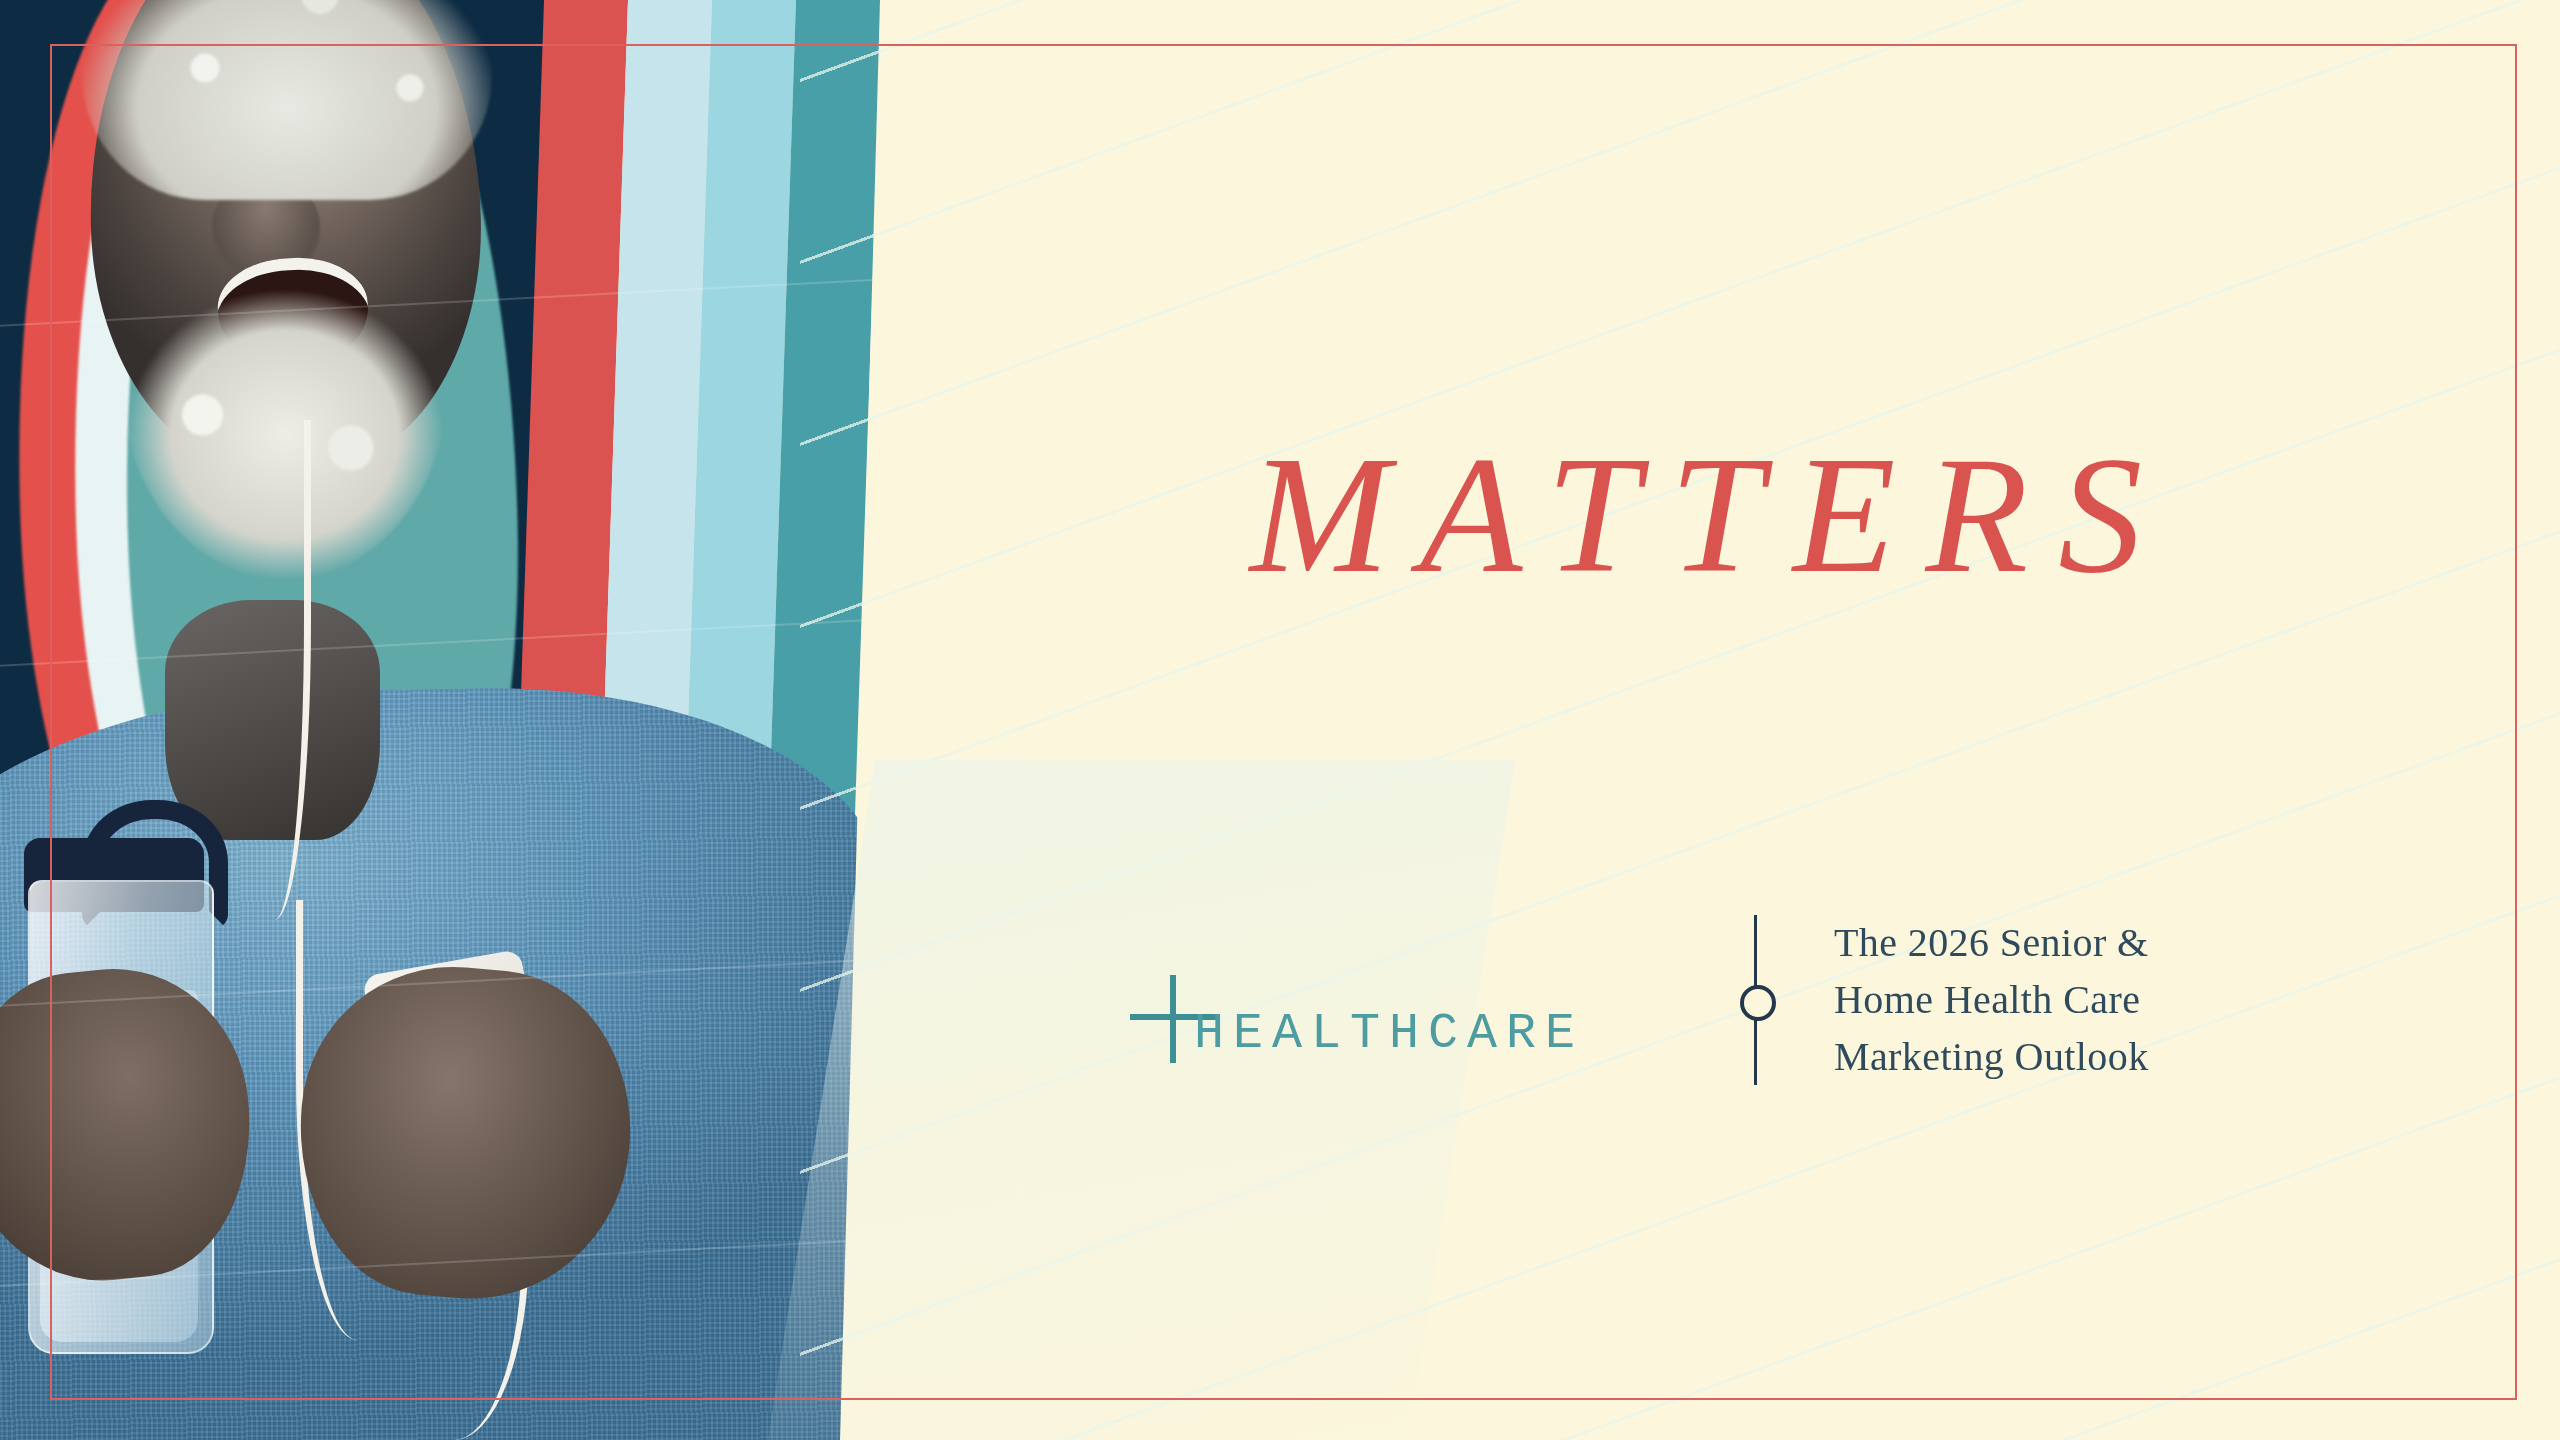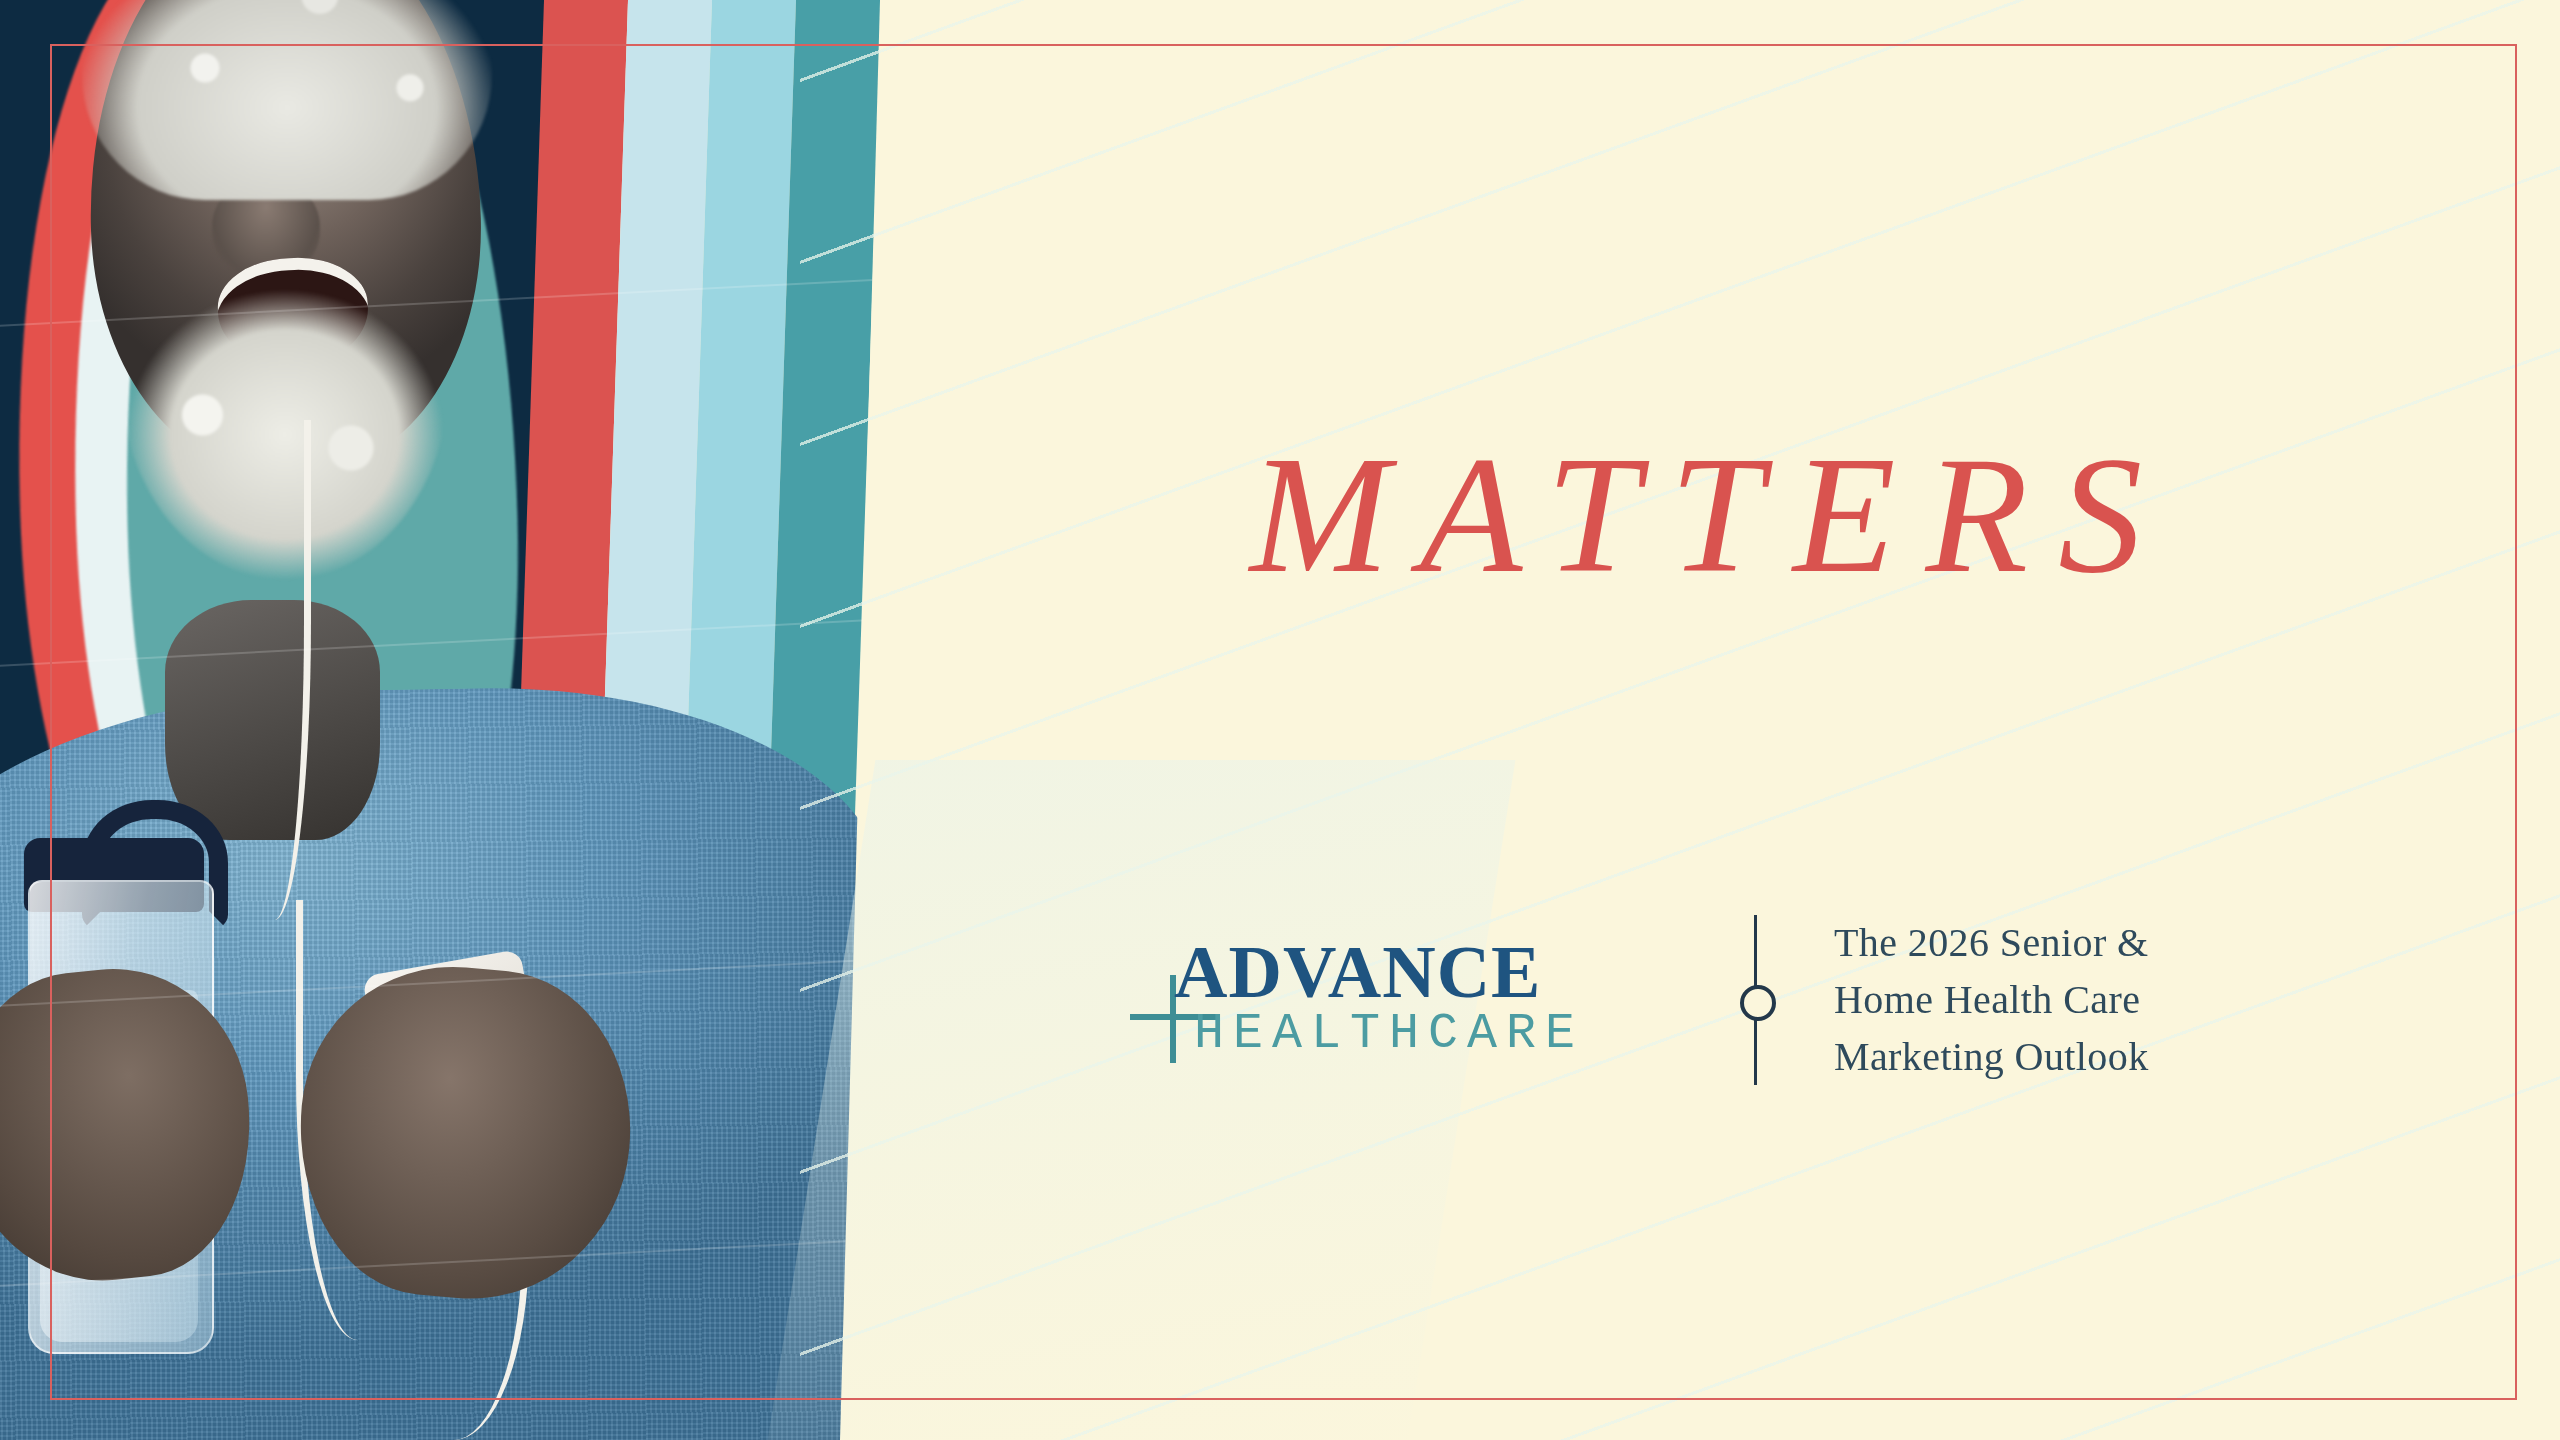--- a/index.html
+++ b/index.html
@@ -407,21 +407,20 @@
     <div id="title-line-1">MATTERS</div>
   </div>
 
   <div id="brand-row">
 
     <div id="logo-lockup">
       <div id="logo-cross">
         <div class="v"></div>
         <div class="h"></div>
       </div>
-      <div id="logo-advance">ADVANCE</div>
       <div id="logo-healthcare">HEALTHCARE</div>
     </div>
 
     <div id="divider">
       <div class="line"></div>
       <div class="dot"></div>
     </div>
 
     <div id="tagline">The 2026 Senior &amp;
 Home Health Care

